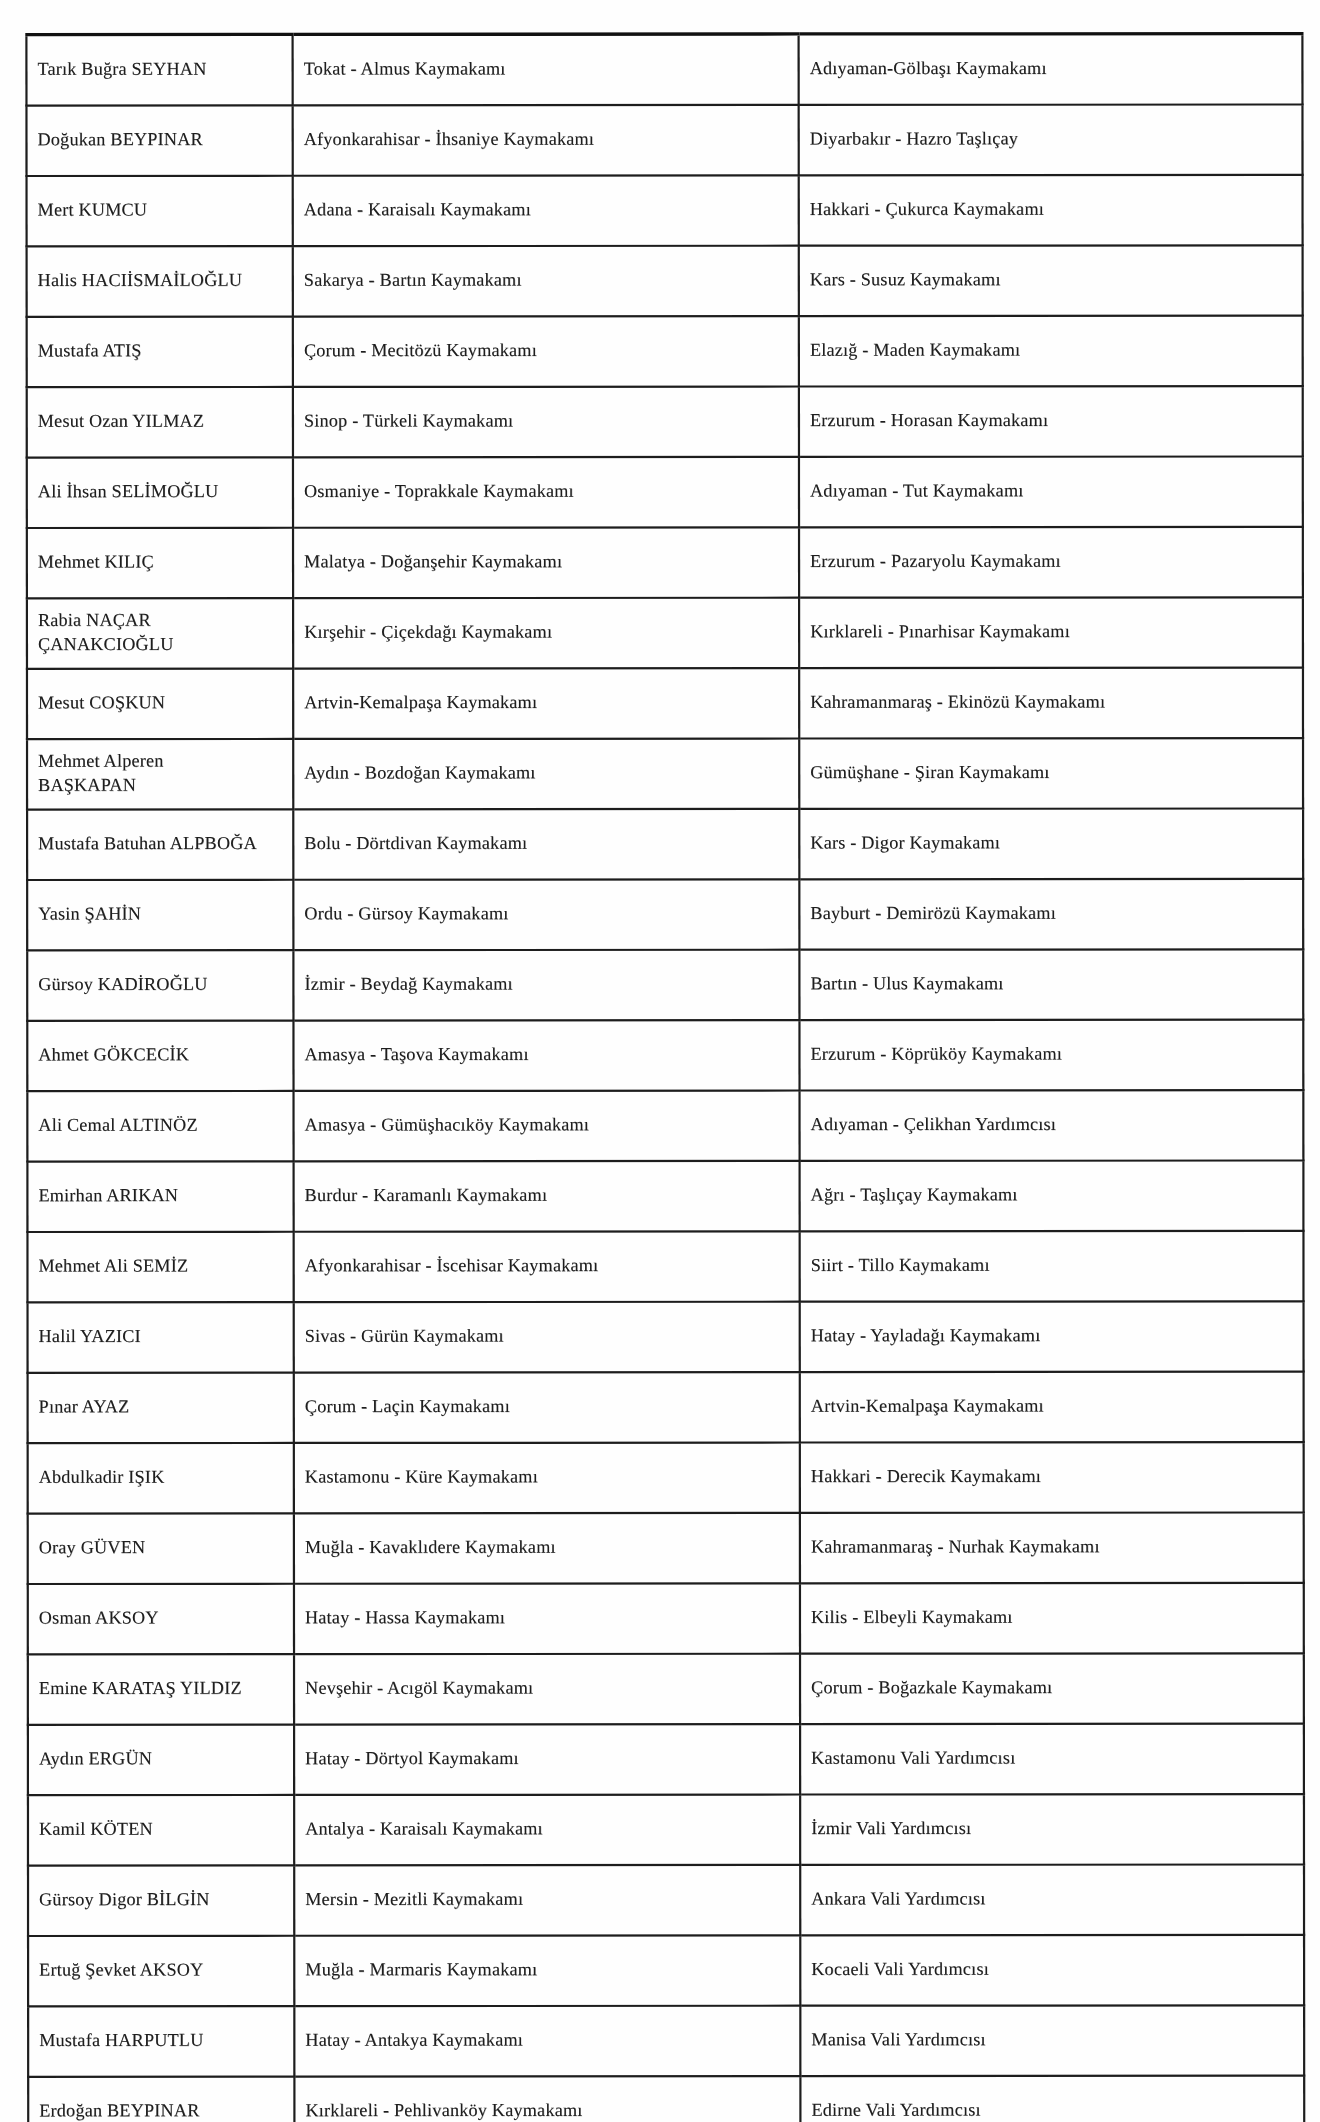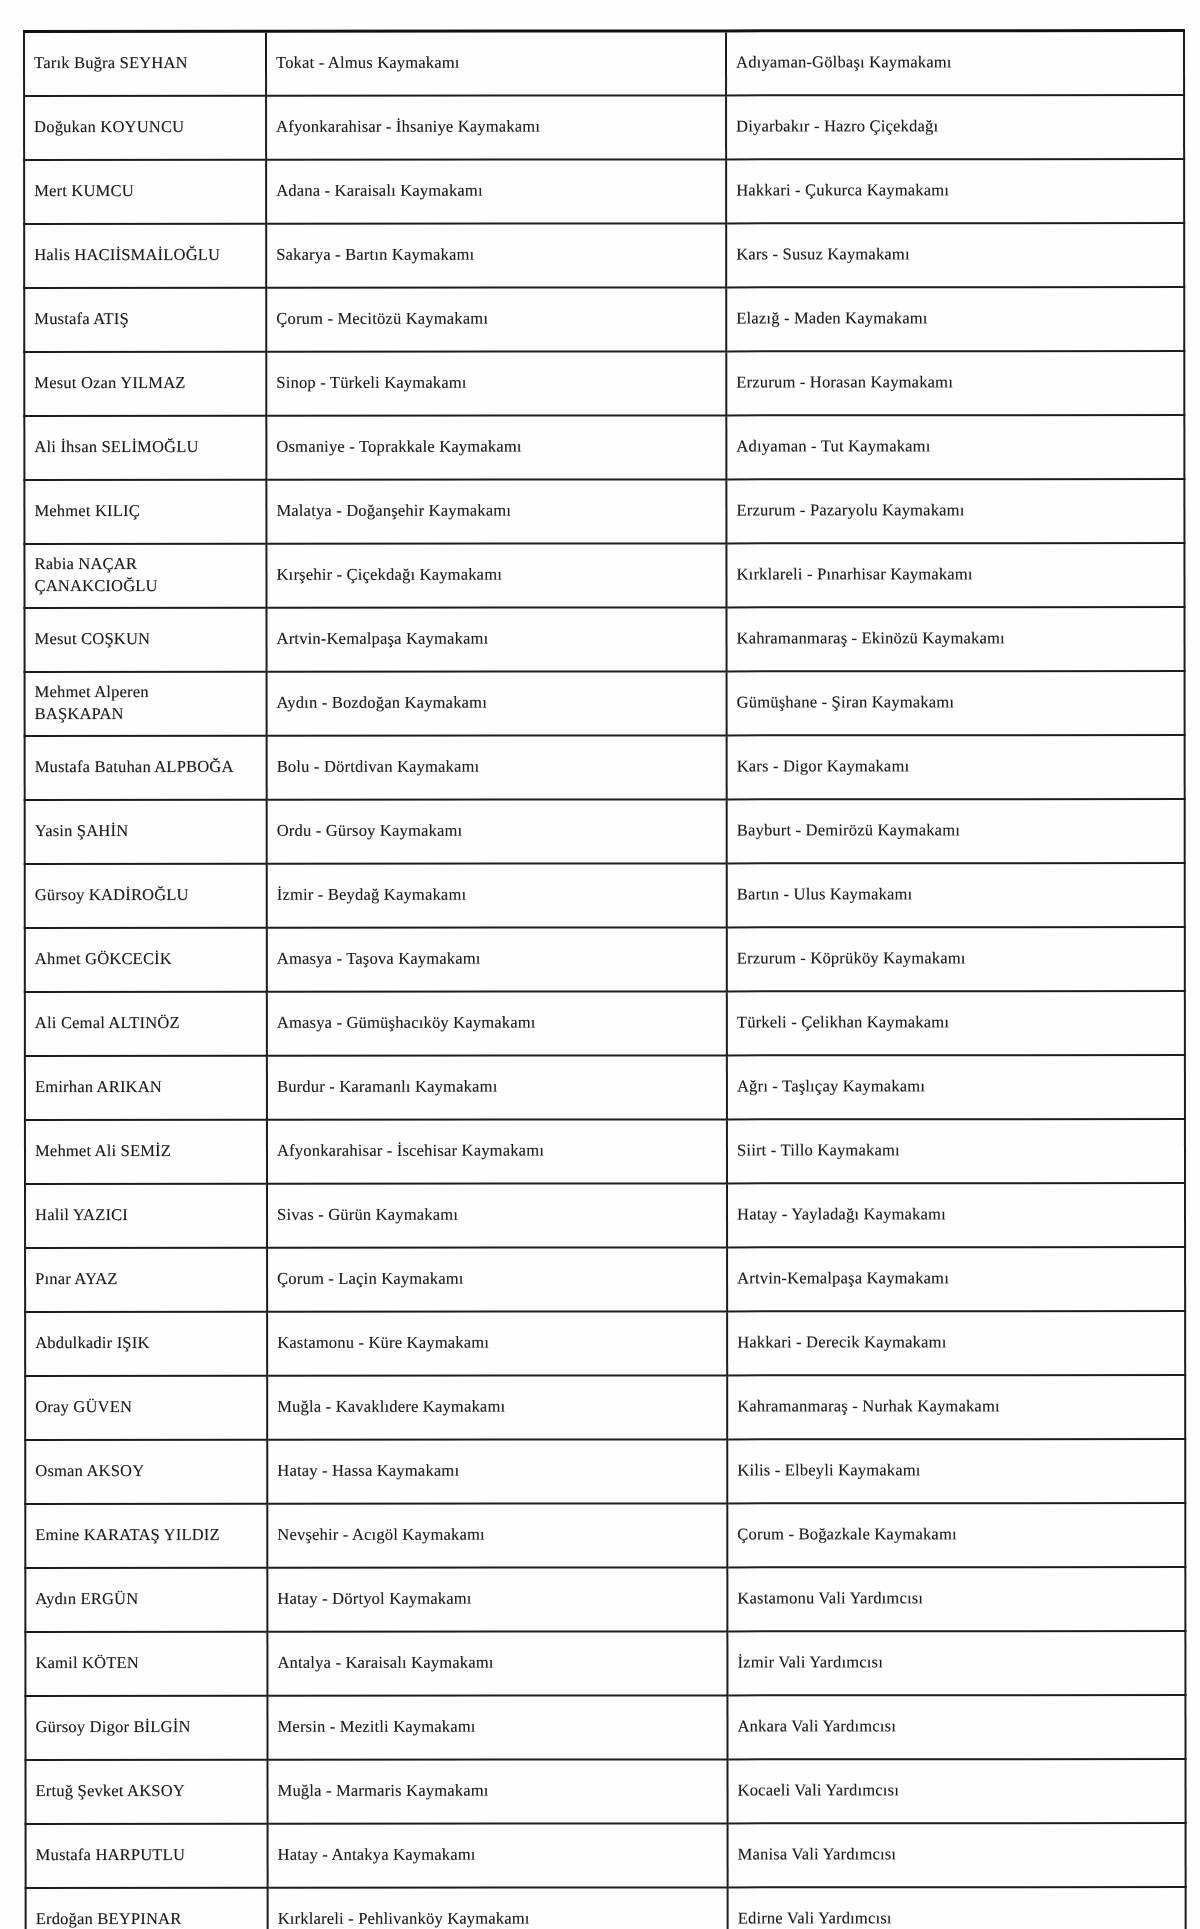--- a/index.html
+++ b/index.html
@@ -59,23 +59,23 @@
       <col style="width:460px">
       <col style="width:458px">
     </colgroup>
     <tbody>
         <tr>
           <td class="c0">Tarık Buğra SEYHAN</td>
           <td class="c1">Tokat - Almus Kaymakamı</td>
           <td class="c2">Adıyaman-Gölbaşı Kaymakamı</td>
         </tr>
         <tr>
-          <td class="c0">Doğukan KOYUNCU</td>
+          <td class="c0">Doğukan BEYPINAR</td>
           <td class="c1">Afyonkarahisar - İhsaniye Kaymakamı</td>
-          <td class="c2">Diyarbakır - Hazro Çiçekdağı</td>
+          <td class="c2">Diyarbakır - Hazro Taşlıçay</td>
         </tr>
         <tr>
           <td class="c0">Mert KUMCU</td>
           <td class="c1">Adana - Karaisalı Kaymakamı</td>
           <td class="c2">Hakkari - Çukurca Kaymakamı</td>
         </tr>
         <tr>
           <td class="c0">Halis HACIİSMAİLOĞLU</td>
           <td class="c1">Sakarya - Bartın Kaymakamı</td>
           <td class="c2">Kars - Susuz Kaymakamı</td>
@@ -133,21 +133,21 @@
           <td class="c2">Bartın - Ulus Kaymakamı</td>
         </tr>
         <tr>
           <td class="c0">Ahmet GÖKCECİK</td>
           <td class="c1">Amasya - Taşova Kaymakamı</td>
           <td class="c2">Erzurum - Köprüköy Kaymakamı</td>
         </tr>
         <tr>
           <td class="c0">Ali Cemal ALTINÖZ</td>
           <td class="c1">Amasya - Gümüşhacıköy Kaymakamı</td>
-          <td class="c2">Türkeli - Çelikhan Kaymakamı</td>
+          <td class="c2">Adıyaman - Çelikhan Yardımcısı</td>
         </tr>
         <tr>
           <td class="c0">Emirhan ARIKAN</td>
           <td class="c1">Burdur - Karamanlı Kaymakamı</td>
           <td class="c2">Ağrı - Taşlıçay Kaymakamı</td>
         </tr>
         <tr>
           <td class="c0">Mehmet Ali SEMİZ</td>
           <td class="c1">Afyonkarahisar - İscehisar Kaymakamı</td>
           <td class="c2">Siirt - Tillo Kaymakamı</td>

